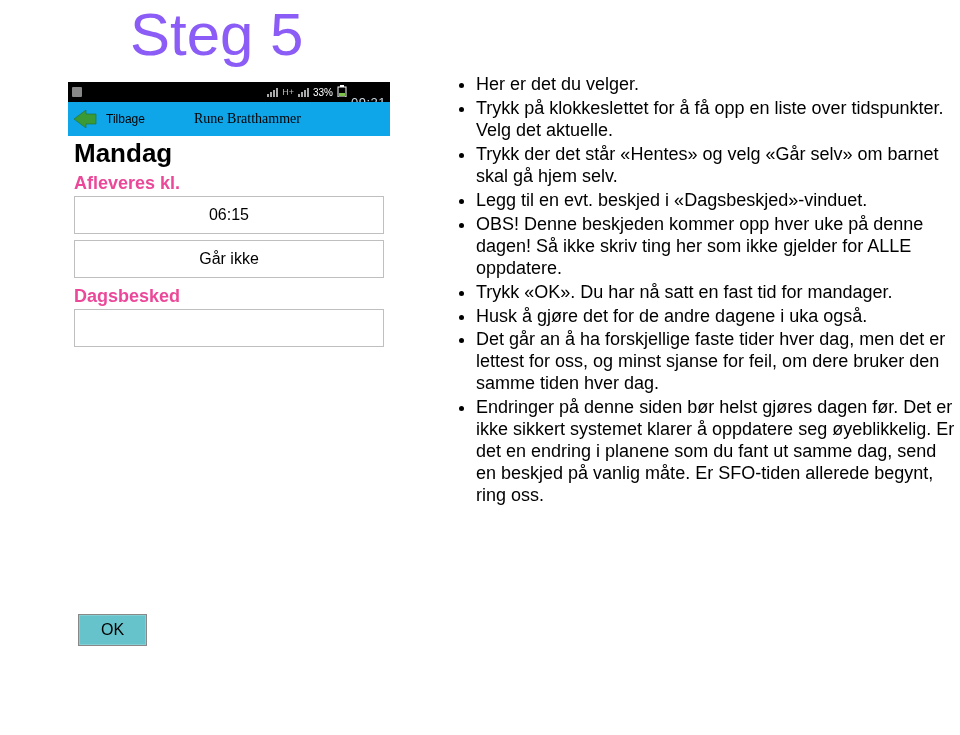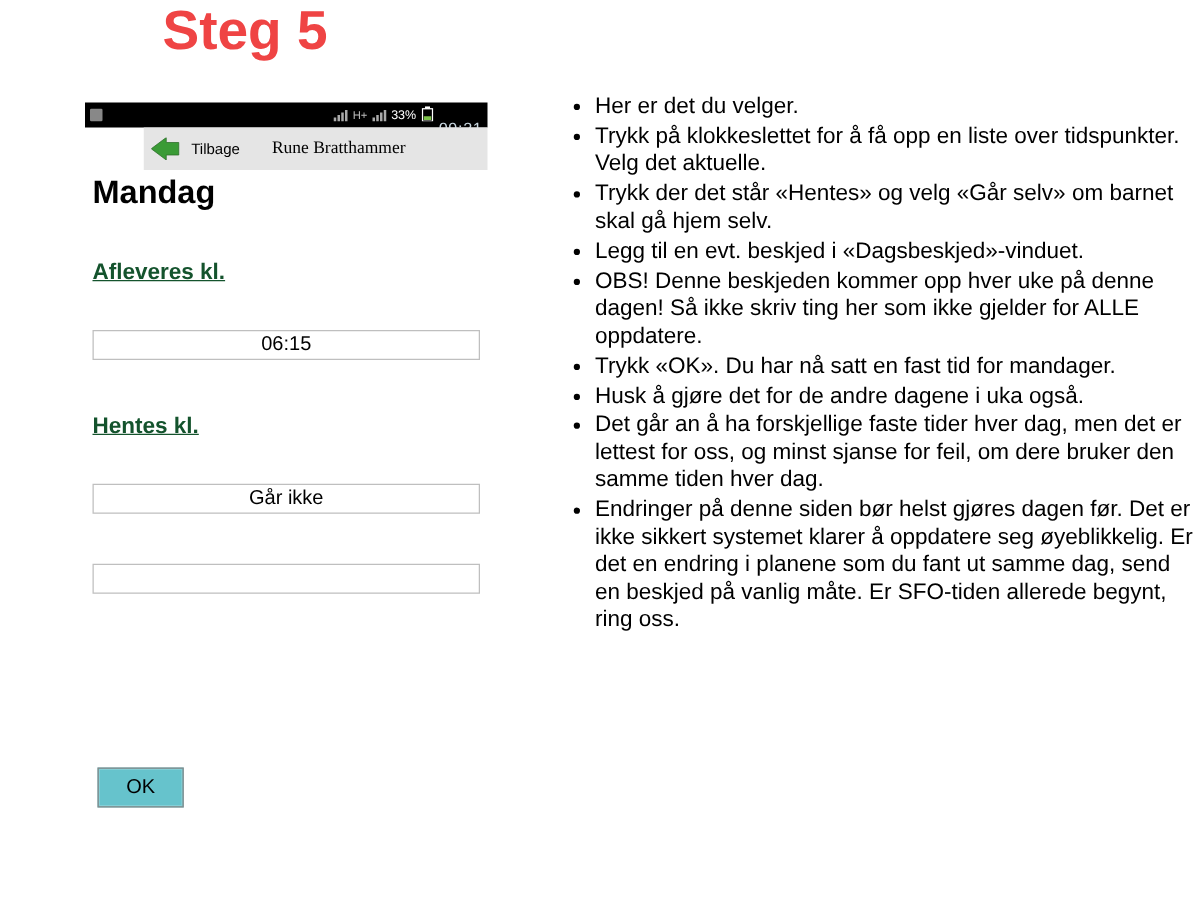--- a/index.html
+++ b/index.html
@@ -8,23 +8,23 @@
     height: 735px;
     background: #ffffff;
     font-family: "Segoe UI", Arial, sans-serif;
     position: relative;
     overflow: hidden;
   }
   .title {
     position: absolute;
     left: 130px;
     top: 0px;
-    font-size: 44px;
-    font-weight: 700;
-    color: #ef4444;
+    font-size: 60px;
+    font-weight: 400;
+    color: #8b5cf6;
   }
   .phone {
     position: absolute;
     left: 68px;
     top: 82px;
     width: 322px;
     height: 574px;
     background: #ffffff;
     display: flex;
     flex-direction: column;
@@ -46,26 +46,25 @@
   .sb-sim { width:10px; height:10px; background:#888; border-radius:1px; }
   .sb-signal { display:inline-flex; align-items:flex-end; gap:1px; }
   .sb-signal span { width:2px; background:#aaa; }
   .sb-signal span:nth-child(1){height:3px;} .sb-signal span:nth-child(2){height:5px;}
   .sb-signal span:nth-child(3){height:7px;} .sb-signal span:nth-child(4){height:9px;}
   .sb-battery { color:#fff; font-size:10px; }
   .sb-time { font-size:13px; color:#c9d7e0; font-family:"Segoe UI",Arial,sans-serif; letter-spacing:0.5px;margin-top:20px;}
   .sb-h { font-size:9px; color:#bbb; }
   .topbar {
     height: 34px;
-    background: #e5e5e5;
+    background: #0ea5e9;
     display: flex;
     align-items: center;
     padding: 0 6px;
     gap: 6px;
-    margin-left: 47px;
   }
   .back-arrow {
     width: 26px; height: 20px;
     display:flex; align-items:center; justify-content:center;
   }
   .topbar-label {
     font-size: 12px;
     color:#000;
   }
   .topbar-name {
@@ -75,33 +74,32 @@
     color:#000;
     padding-right:40px;
     font-family:Liberation Serif, serif;
   }
   .content {
     flex:1;
     background: #fff;
     padding: 0;
     display:flex;
     flex-direction:column;
-    gap:34px;
   }
   .section-head {
     font-family: "Comic Sans MS", cursive, sans-serif;
     font-weight:bold;
     color:#000;
     padding-left:6px;
   }
   .h-day { font-size: 26px; margin-top:2px; }
-  .h-sub { font-size: 18px; color:#14532d; margin-top:4px;text-decoration:underline; }
+  .h-sub { font-size: 18px; color:#ec4899; margin-top:4px; }
   .field {
     margin: 2px 6px 4px 6px;
-    height: 24px;
+    height: 38px;
     border: 1px solid #bfbfbf;
     background:#fff;
     display:flex;
     align-items:center;
     padding: 0 10px;
     font-size: 16px;
     color:#000;
   }
   .field.center { justify-content:center; }
   .ok-row {
@@ -179,24 +177,24 @@
     <span class="topbar-label">Tilbage</span>
     <span class="topbar-name">Rune Bratthammer</span>
   </div>
 
   <div class="content">
     <div class="section-head h-day">Mandag</div>
 
     <div class="section-head h-sub">Afleveres kl.</div>
     <div class="field center">06:15</div>
 
-    <div class="section-head h-sub">Hentes kl.</div>
 
     <div class="field center">Går ikke</div>
 
+    <div class="section-head h-sub">Dagsbesked</div>
     <div class="field"></div>
 
     <div style="flex:1"></div>
     <div class="ok-row">
       <span class="ok-btn">OK</span>
     </div>
   </div>
 </div>
 
 <div class="instructions">

